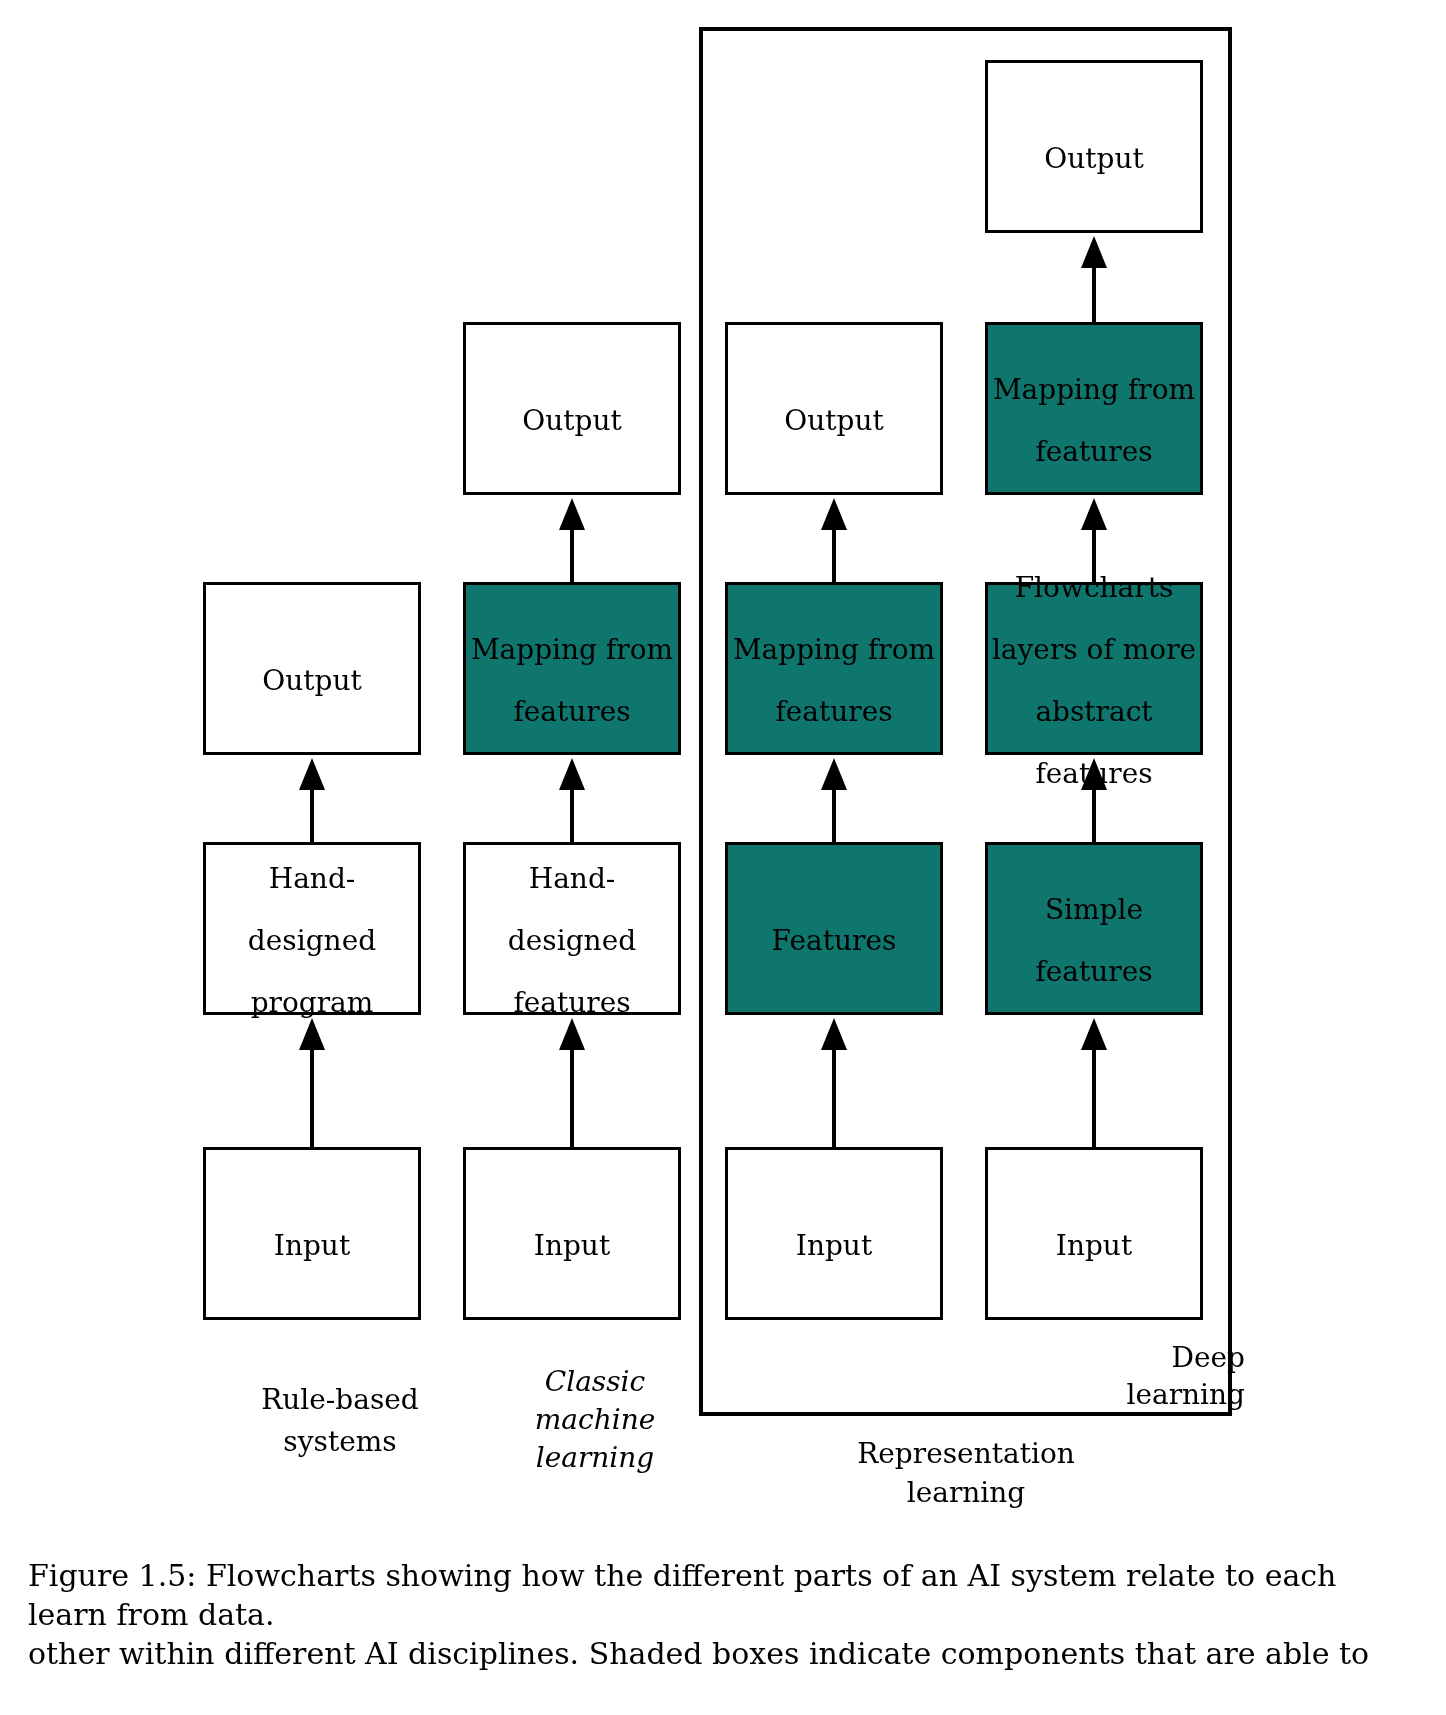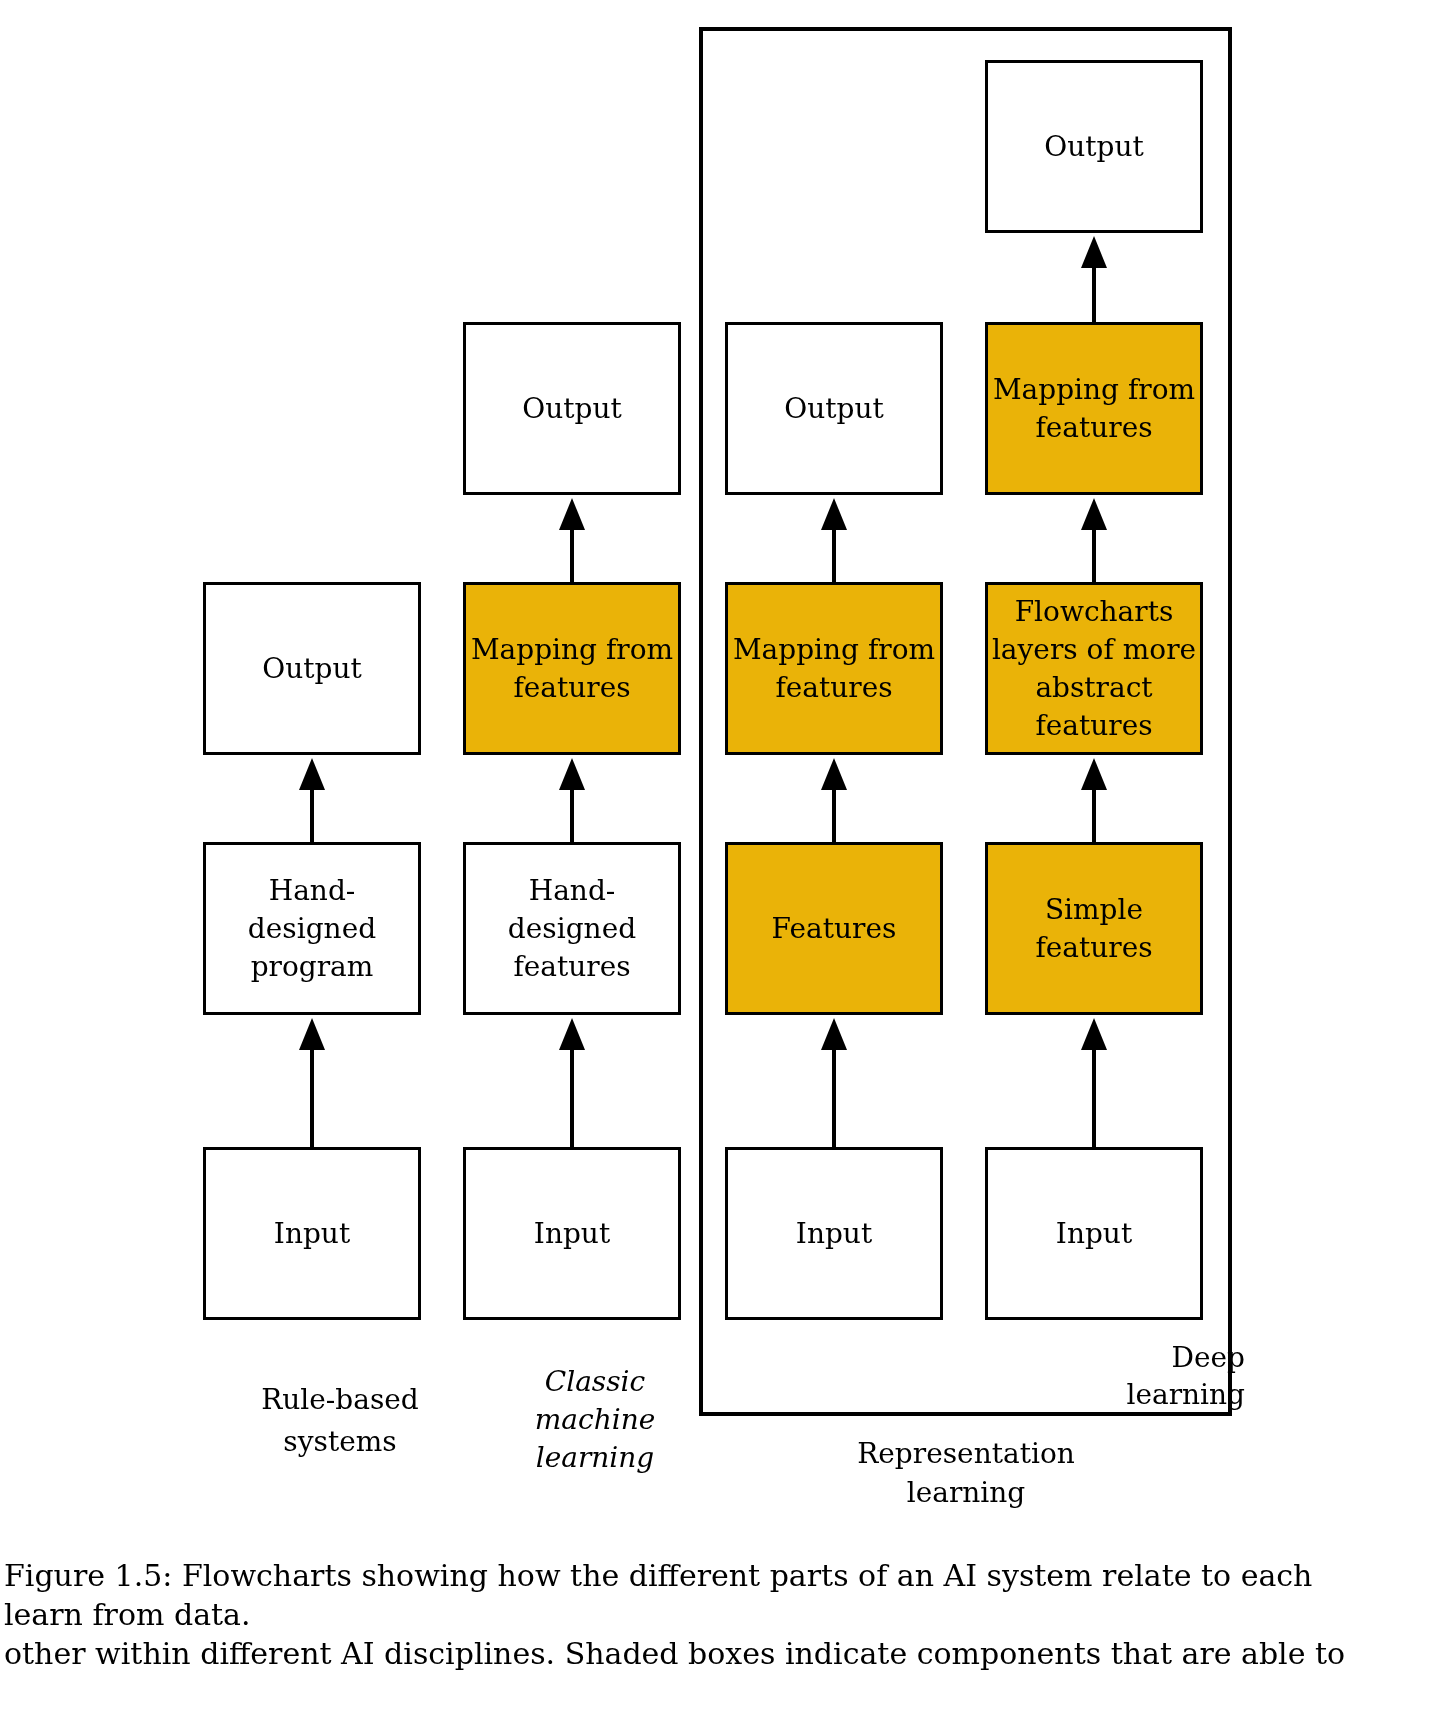--- a/index.html
+++ b/index.html
@@ -37,24 +37,25 @@
     background: #ffffff;
     display: flex;
     flex-direction: column;
     justify-content: center;
     align-items: center;
     text-align: center;
     font-size: 28px;
     line-height: 38px;
   }
   .box.shaded {
-    background: #eab308;
+    background: #0f766e;
   }
   .box .line {
     white-space: nowrap;
+    margin-top: 24px;
   }
   
   .arrow {
     position: absolute;
     width: 26px;
   }
   .arrow .head {
     width: 0;
     height: 0;
     margin: 0 auto;
@@ -215,19 +216,19 @@
   </div>
   <div class="col-label" style="left:945px; top:1339px; width:300px; line-height:37px;text-align:right;">
     <div>Deep</div>
     <div>learning</div>
   </div>
   <div class="col-label" style="left:816px; top:1434px; width:300px; line-height:39px;">
     <div>Representation</div>
     <div>learning</div>
   </div>
 
-  <div class="caption" style="left:4px; top:1556px;">
+  <div class="caption" style="left:28px; top:1556px;">
     <div>Figure 1.5:  Flowcharts showing how the different parts of an AI system relate to each</div>
     <div>learn from data.</div>
     <div>other within different AI disciplines. Shaded boxes indicate components that are able to</div>
   </div>
 
 </div>
 
 </body></html>

